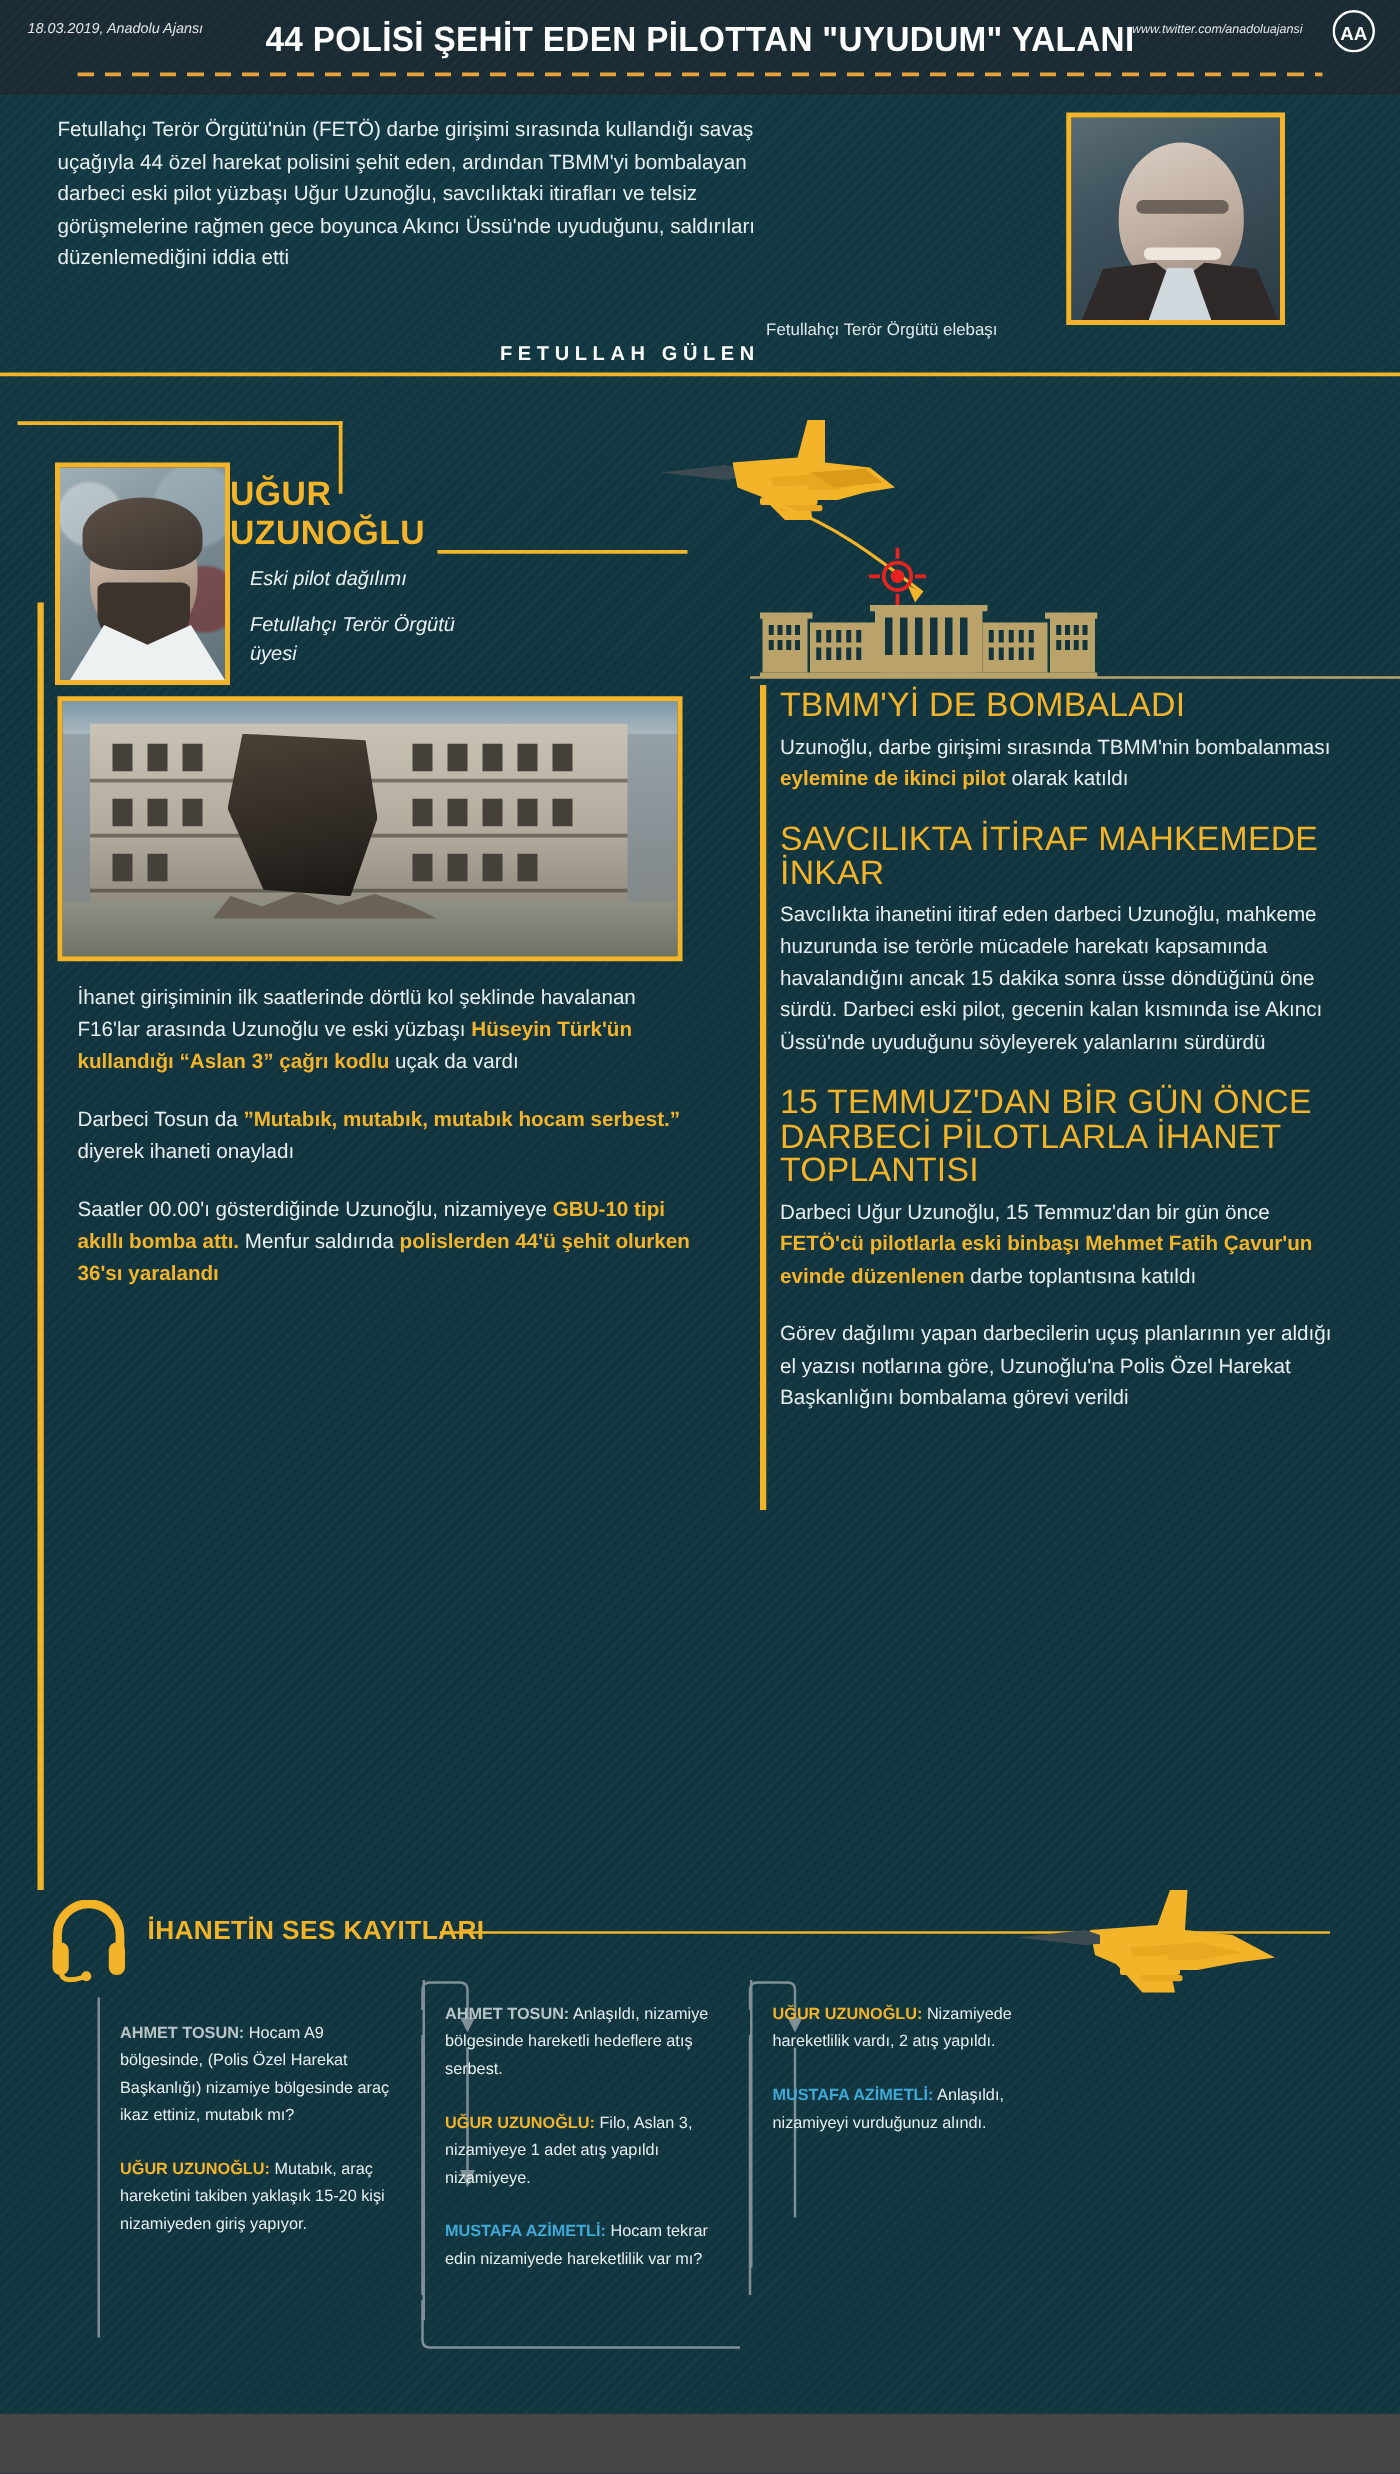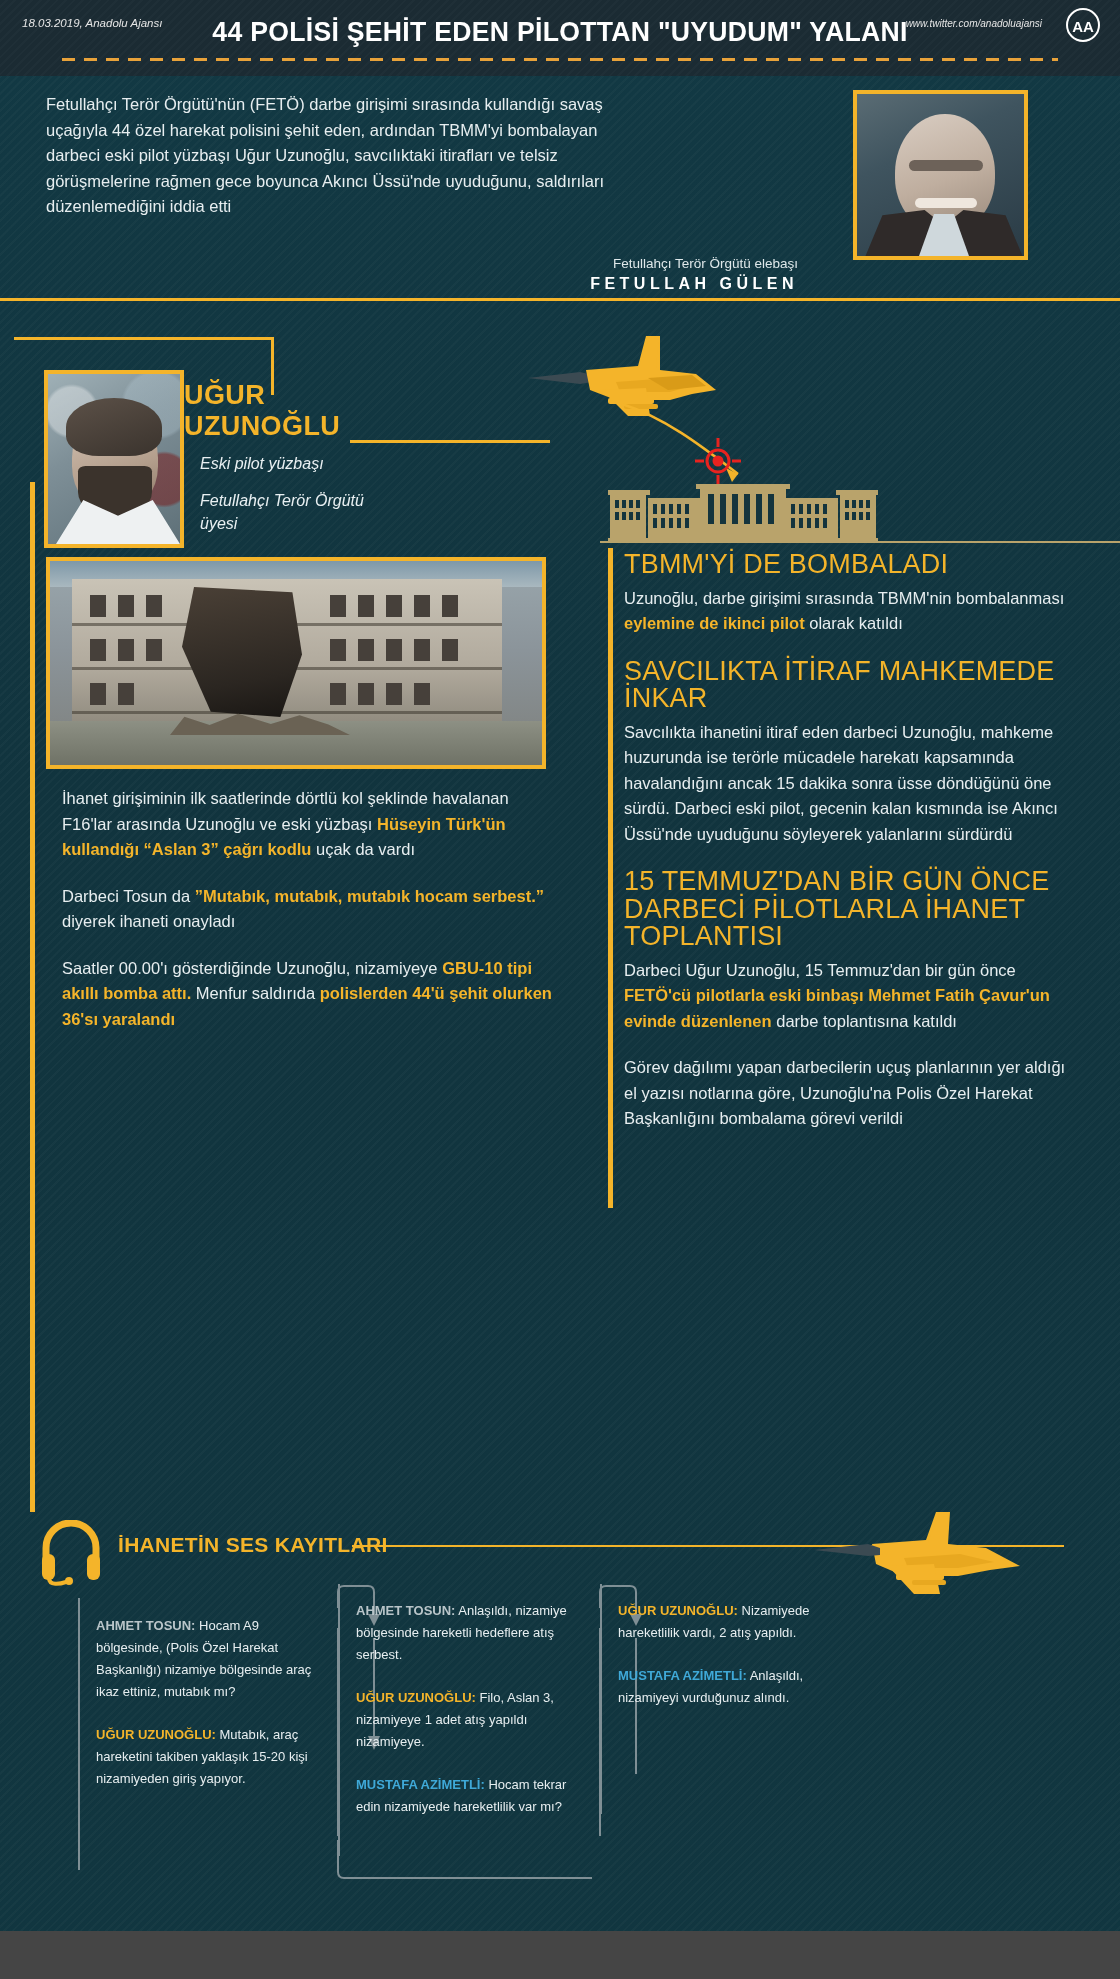--- a/index.html
+++ b/index.html
@@ -107,21 +107,21 @@
     top: 298px; left: 0; width: 1120px; height: 3px;
     background: #f4b42a;
   }
 
   .gulen-caption-role {
     position: absolute; top: 256px; left: 400px; width: 398px;
     text-align: right; color: #dfe8ea; font-size: 13.5px;
   }
   .gulen-caption-name {
     position: absolute; top: 275px; left: 400px; width: 398px;
-    text-align: right; color: #ffffff; font-size: 16px;
+    color: #ffffff; font-size: 16px;
     font-weight: bold; letter-spacing: 4.5px;
   }
 
   
   .uz-bracket {
     position: absolute; top: 337px; left: 14px;
     width: 260px; height: 58px;
     border-top: 3px solid #f4b42a;
     border-right: 3px solid #f4b42a;
   }
@@ -325,21 +325,21 @@
     <div class="uhair"></div>
     <div class="ubeard"></div>
     <div class="ucollar"></div>
   </div>
 
   <div class="uz-name">
     <span>UĞUR</span><br>
     <span>UZUNOĞLU</span>
   </div>
   <div class="uz-connector"></div>
-  <div class="uz-role1">Eski pilot yüzbaşı</div>
+  <div class="uz-role1">Eski pilot dağılımı</div>
   <div class="uz-role2">Fetullahçı Terör Örgütü üyesi</div>
 
   <svg class="jet1" viewBox="0 0 220 140">
     <path d="M8 66 L60 60 L72 63 L72 70 L60 72 Z" fill="#3b4a52"></path>
     <path d="M66 58 L118 54 L126 24 L140 24 L140 58 L176 62 L196 78 L172 82 L150 88 L96 88 L70 78 Z" fill="#f4b42a"></path>
     <path d="M118 56 L130 24 L139 24 L136 56 Z" fill="#f4b42a"></path>
     <path d="M96 70 L150 66 L178 72 L150 80 L100 80 Z" fill="#e8a820"></path>
     <path d="M82 78 L126 76 L130 104 L108 104 Z" fill="#f4b42a"></path>
     <path d="M128 66 L172 63 L186 74 L148 78 Z" fill="#d99b18"></path>
     <rect x="88" y="86" width="46" height="6" rx="2" fill="#f4b42a"></rect>

